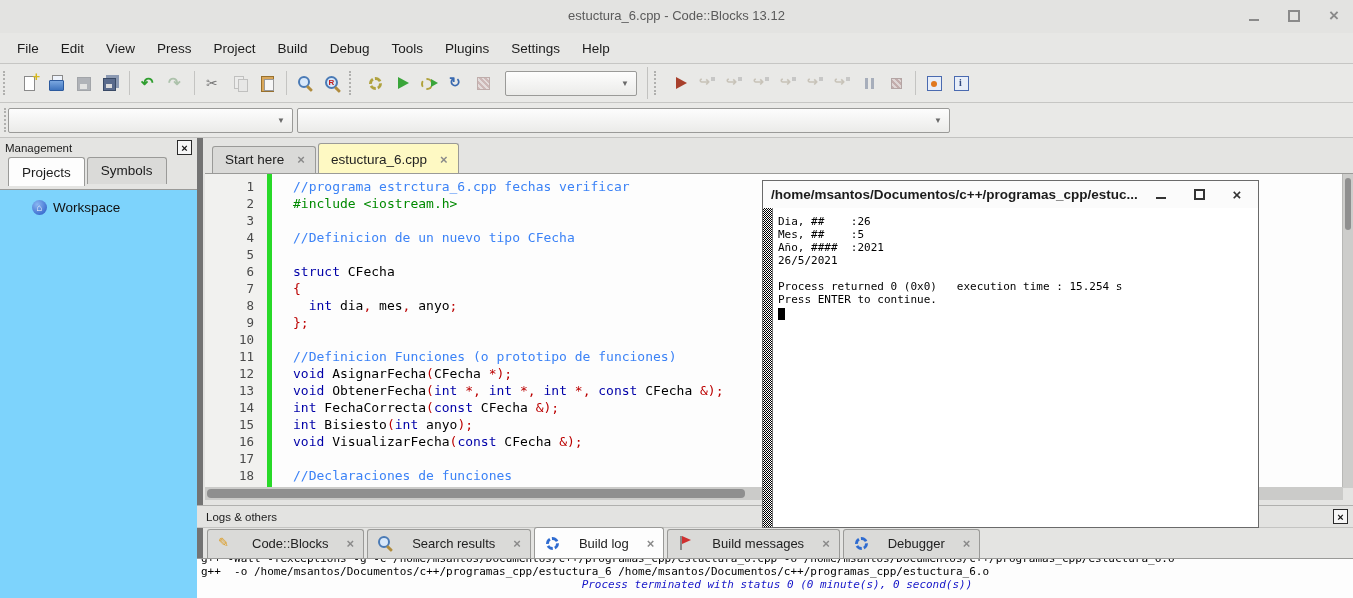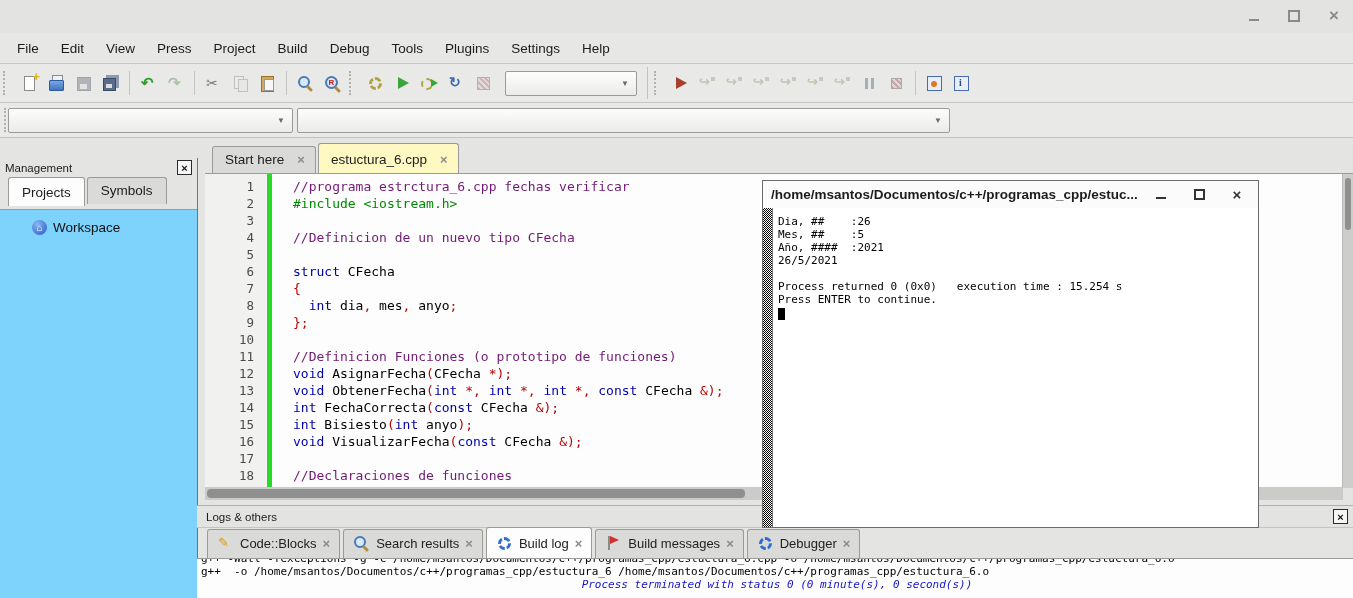--- a/index.html
+++ b/index.html
@@ -64,21 +64,21 @@
   .i-infown::before{content:'';position:absolute;inset:1px;background:#e8eef8;border:1px solid #4a6ab0;}
   .i-infown::after{content:'i';position:absolute;left:6px;top:2px;color:#334a80;font:bold 10px "Liberation Serif",serif;}
   
   .combo{position:relative;height:23px;background:linear-gradient(#fdfdfd,#ebebe9);border:1px solid #9a9a98;border-radius:2px;}
   .combo .arr{position:absolute;right:7px;top:7px;font-size:8px;color:#6a6a6a;}
   .comborow{position:absolute;left:0;top:103px;right:0;height:34px;background:#e9e9e7;border-bottom:1px solid #c2c2c0;}
   .comborow .tbhandle{position:absolute;left:1px;top:5px;}
   
   .workarea{position:absolute;left:0;top:138px;right:0;bottom:0;background:#e4e4e2;}
   
-  .mgmt{position:absolute;left:0;top:20px;width:197px;bottom:0;display:flex;flex-direction:column;border-right:1px solid #737373;}
+  .mgmt{position:absolute;left:0;top:0;width:197px;bottom:0;display:flex;flex-direction:column;border-right:6px solid #737373;}
   .mgmt-head{height:19px;display:flex;align-items:center;background:#e4e4e2;padding:0 5px;}
   .mgmt-head .cap{font-size:11.5px;color:#1c1c1c;flex:1;}
   .boxx{width:13px;height:13px;border:1px solid #2a2a2a;background:#f6f6f6;display:flex;align-items:center;justify-content:center;font-size:11px;font-weight:bold;color:#111;line-height:10px;}
   .mgmt-tabs{height:32px;display:flex;align-items:flex-start;padding-left:8px;background:#e4e4e2;}
   .ntab{padding:5px 13px 6px;font-size:13.5px;border:1px solid #9a9a98;border-bottom:none;border-radius:3px 3px 0 0;background:#dadad8;color:#1c1c1c;margin-right:2px;}
   .ntab.act{background:#fdfdfd;padding-top:7px;}
   .mgmt-body{flex:1;background:#7dd3fc;border-top:1px solid #9a9a98;padding:10px 0 0 32px;}
   .wsrow{display:flex;align-items:center;gap:6px;font-size:13.5px;color:#111;}
   .ws-icon{width:15px;height:15px;border-radius:50%;background:radial-gradient(circle at 35% 30%,#8ab6f2,#2356c4);display:flex;align-items:center;justify-content:center;}
   .ws-icon::before{content:'⌂';color:#fff;font-size:10px;line-height:10px;}
@@ -88,32 +88,32 @@
   .etab{display:flex;align-items:center;gap:13px;padding:5px 10px 6px 12px;font-size:13.5px;border:1px solid #9a9a98;border-bottom:none;border-radius:3px 3px 0 0;background:#dadad8;margin-right:2px;}
   .etab.act{background:#fef9c3;padding-top:8px;position:relative;z-index:2;}
   .tclose{color:#8a8a8a;font-weight:bold;font-size:13px;line-height:10px;}
   .edbody{position:absolute;left:0;top:31px;right:0;height:314px;background:#fdfdfd;border-top:1px solid #9a9a98;overflow:hidden;}
   .gutter{position:absolute;left:0;top:0;bottom:0;width:62px;background:#f1f1ef;}
   .lnum{height:17px;line-height:17px;text-align:right;padding-right:13px;font:12.5px "DejaVu Sans Mono",monospace;color:#4a4a4a;}
   .gutter-pad,.code-pad{padding-top:5px;}
   .chgbar{position:absolute;left:62px;top:0;bottom:0;width:5px;background:#28d928;}
   .codearea{position:absolute;left:67px;top:0;right:10px;bottom:0;padding-left:21px;}
   .cline{height:17px;line-height:17px;font:13px "DejaVu Sans Mono",monospace;white-space:pre;}
-  .tk-cm{color:#701a75;text-align:center;} .tk-pp{color:#008a00;} .tk-kw{color:#0000a8;font-weight:normal;}
+  .tk-cm{color:#3b82f6;text-align:center;} .tk-pp{color:#008a00;} .tk-kw{color:#0000a8;font-weight:normal;}
   .tk-sy{color:#bb0000;} .tk-pl{color:#000;}
   .vscroll{position:absolute;right:0;top:0;bottom:0;width:10px;background:#cdcdcb;border-left:1px solid #b8b8b6;}
   .vthumb{position:absolute;left:2px;top:4px;width:6px;height:52px;background:#8f8f8f;border-radius:3px;}
   .hscroll{position:absolute;left:0;top:345px;right:10px;height:13px;background:#cbcbc9;}
   .hthumb{position:absolute;left:2px;top:2px;width:538px;height:9px;background:#8f8f8f;border-radius:4px;}
   
   .logs{position:absolute;left:197px;right:0;top:367px;bottom:0;}
   .logs-head{position:absolute;left:0;top:0;right:0;height:21px;background:#e3e3e1;border-top:1px solid #b0b0ae;border-bottom:1px solid #c4c4c2;display:flex;align-items:center;padding:0 5px 0 9px;}
   .logs-head .cap{font-size:11.5px;color:#1c1c1c;flex:1;}
   .logs-tabs{position:absolute;left:0;top:22px;right:0;height:31px;display:flex;align-items:flex-end;padding-left:10px;}
-  .ltab{display:flex;align-items:center;gap:6px;padding:5px 9px 6px;font-size:13px;border:1px solid #9a9a98;border-bottom:none;border-radius:3px 3px 0 0;background:#dadad8;margin-right:3px;}
+  .ltab{display:flex;align-items:center;gap:18px;padding:5px 9px 6px;font-size:13px;border:1px solid #9a9a98;border-bottom:none;border-radius:3px 3px 0 0;background:#dadad8;margin-right:3px;}
   .ltab.act{background:#fdfdfd;padding-top:7px;position:relative;z-index:2;}
   .ti-note::before{content:'✎';position:absolute;left:1px;top:0;color:#dc9a1e;font-size:13px;}
   .ti-gear::before{content:'';position:absolute;inset:2px;border:3px dashed #2e6bd0;border-radius:50%;}
   .ti-flag::before{content:'';position:absolute;left:3px;top:1px;width:2px;height:14px;background:#8a8a8a;}
   .ti-flag::after{content:'';position:absolute;left:5px;top:1px;border-top:4px solid transparent;border-bottom:4px solid transparent;border-left:9px solid #d03030;}
   .logs-content{position:absolute;left:0;top:53px;right:0;bottom:0;background:#fdfdfd;border-top:1px solid #9a9a98;padding-left:4px;overflow:hidden;}
   .logline{font:11px/13px "DejaVu Sans Mono",monospace;color:#000;white-space:pre;}
   .logline.status{color:#1515c8;font-style:italic;text-align:center;}
   .clip{height:6px;overflow:hidden;}
   .clip .logline{margin-top:-7px;}
@@ -131,20 +131,21 @@
   .term-text{position:absolute;left:15px;top:7px;right:2px;bottom:2px;}
   .tline{font:11px/13px "DejaVu Sans Mono",monospace;color:#000;white-space:pre;}
   .tcursor{display:inline-block;width:7px;height:12px;background:#000;margin-top:1px;}
 </style>
 </head>
 <body>
 
 <div class="screen">
 
   <div class="titlebar">
+    <div class="wtitle">estuctura_6.cpp - Code::Blocks 13.12</div>
     <div class="wctrls">
       <span class="wbtn">
           <span class="b-min"></span>
         </span>
       <span class="wbtn">
           <span class="b-max"></span>
         </span>
       <span class="wbtn">
           <span class="b-close">×</span>
         </span>

